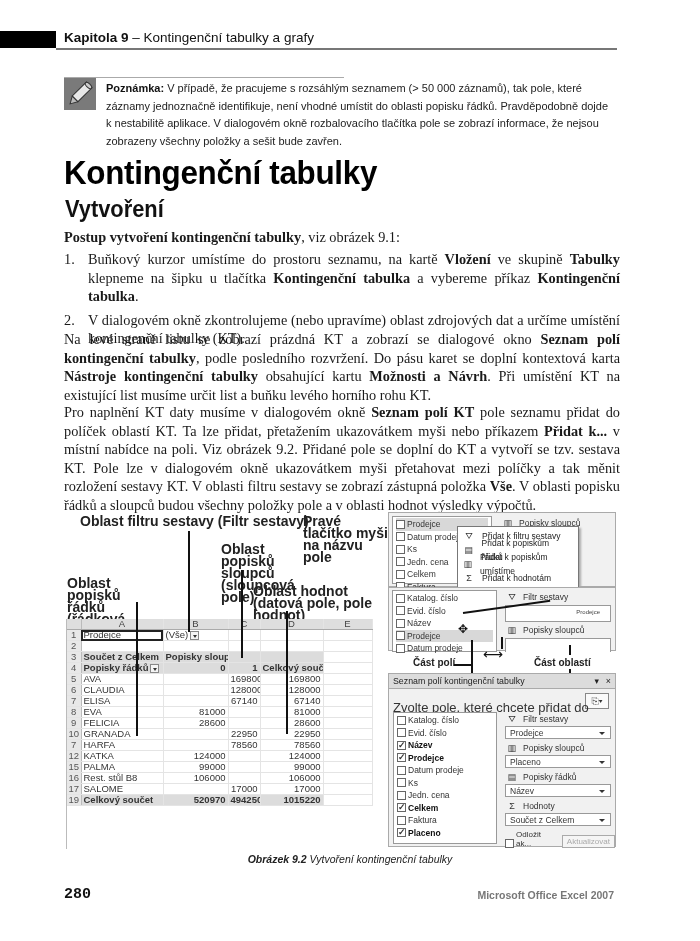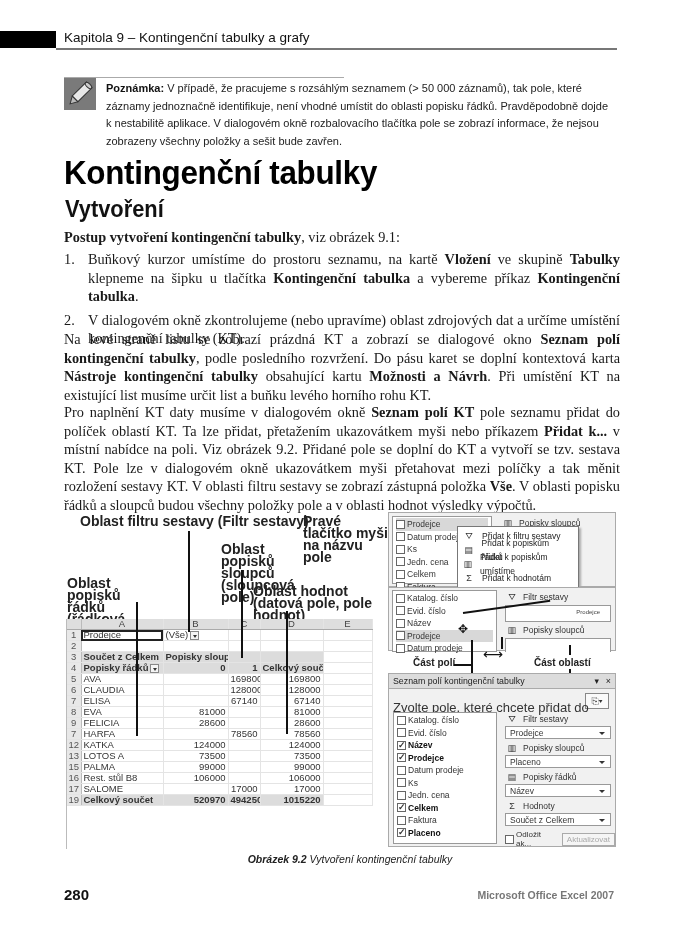--- a/index.html
+++ b/index.html
@@ -2,21 +2,21 @@
 <html><head>
 <meta charset="utf-8">
 <style>
   * { box-sizing: border-box; margin: 0; padding: 0; }
   html, body { width: 700px; height: 941px; background: #fff; overflow: hidden; }
   body { position: relative; font-family: "Liberation Serif", serif; color: #111; }
 
   
   .hdr-bar { position: absolute; left: 0; top: 31px; width: 56px; height: 17px; background: #000; }
   .hdr-text { position: absolute; left: 64px; top: 30px; font-family: "Liberation Sans", sans-serif; font-size: 13.5px; color: #111; }
-  .hdr-text b { font-weight: normal; }
+  .hdr-text b { font-weight: bold; }
   .hdr-line { position: absolute; left: 56px; top: 48px; width: 561px; height: 2px; background: #777; }
 
   
   .note-icon { position: absolute; left: 64px; top: 78px; width: 32px; height: 32px; background: #7a7a7a; }
   .note-icon svg { width: 32px; height: 32px; display: block; }
   .note-rule { position: absolute; left: 64px; top: 77px; width: 280px; height: 1px; background: #aaa; }
   .note-text { position: absolute; left: 106px; top: 80px; width: 510px; font-family: "Liberation Sans", sans-serif; font-size: 11px; line-height: 17.6px; color: #222; }
   .note-text b { color: #111; }
 
   h1.title { position: absolute; left: 64px; top: 154px; font-family: "Liberation Sans", sans-serif; font-weight: bold; font-size: 33px; letter-spacing: -0.3px; color: #000; transform: scaleX(0.95); transform-origin: left; }
@@ -62,21 +62,21 @@
   .ctx .mi .ic { width: 14px; margin-right: 6px; text-align: center; font-size: 9px; color: #333; }
   .areahdr { display: flex; align-items: center; height: 14px; font-size: 8.5px; color: #333; }
   .areahdr .ic { width: 14px; text-align: center; margin-right: 4px; font-size: 9px; }
   .drop { background: #fff; border: 1px solid #999; height: 13px; font-size: 8.5px; line-height: 12px; padding: 0 4px; position: relative; color: #333; }
   .drop::after { content: ""; position: absolute; right: 5px; top: 5px; border-left: 3px solid transparent; border-right: 3px solid transparent; border-top: 3px solid #333; }
   .pane-title { position: absolute; left: 0; top: 0; right: 0; height: 15px; background: #dcdcdc; border-bottom: 1px solid #aaa; font-size: 8.8px; line-height: 15px; padding-left: 4px; color: #222; }
   .btn { display: inline-block; border: 1px solid #aaa; background: #f5f5f5; font-size: 8px; padding: 1px 4px; color: #aaa; }
 
   .caption { position: absolute; left: 0; width: 700px; top: 853px; text-align: center; font-family: "Liberation Sans", sans-serif; font-size: 10.5px; font-style: italic; color: #222; }
   .caption b { font-weight: bold; }
-  .pageno { position: absolute; left: 64px; top: 886px; font-family: Liberation Sans, sans-serif; font-weight: bold; font-size: 15px; color: #111; }
+  .pageno { position: absolute; left: 64px; top: 886px; font-family: Liberation Mono, monospace; font-weight: bold; font-size: 15px; color: #111; }
   .footer { position: absolute; right: 86px; top: 889px; font-family: "Liberation Sans", sans-serif; font-size: 10.5px; color: #777; font-weight: bold; }
   b { font-weight: bold; }
 </style>
 </head>
 <body>
 
 <div class="hdr-bar"></div>
 <div class="hdr-text"><b>Kapitola 9</b><span> – </span><span>Kontingenční tabulky a grafy</span></div>
 <div class="hdr-line"></div>
 
@@ -198,41 +198,41 @@
           </tr>
           <tr>
             <td class="rn">9</td>
             <td>FELICIA</td>
             <td class="num">28600</td>
             <td class="num"></td>
             <td class="num">28600</td>
             <td></td>
           </tr>
           <tr>
+            <td class="rn">10</td>
+            <td>GRANADA</td>
+            <td class="num"></td>
+            <td class="num">22950</td>
+            <td class="num">22950</td>
+            <td></td>
+          </tr>
+          <tr>
             <td class="rn">7</td>
             <td>HARFA</td>
             <td class="num"></td>
             <td class="num">78560</td>
             <td class="num">78560</td>
             <td></td>
           </tr>
           <tr>
             <td class="rn">12</td>
             <td>KATKA</td>
             <td class="num">124000</td>
             <td class="num"></td>
             <td class="num">124000</td>
-            <td></td>
-          </tr>
-          <tr>
-            <td class="rn">13</td>
-            <td>LOTOS A</td>
-            <td class="num">73500</td>
-            <td class="num"></td>
-            <td class="num">73500</td>
             <td></td>
           </tr>
           <tr>
             <td class="rn">15</td>
             <td>PALMA</td>
             <td class="num">99000</td>
             <td class="num"></td>
             <td class="num">99000</td>
             <td></td>
           </tr>
@@ -432,21 +432,21 @@
           <span class="ic">▤</span>
           <span>Popisky řádků</span>
         </div>
         <div class="drop" style="margin-bottom: 2px;">Název</div>
         <div class="areahdr">
           <span class="ic">Σ</span>
           <span>Hodnoty</span>
         </div>
         <div class="drop" style="margin-bottom: 2px;">Součet z Celkem</div>
       </div>
-    <div style="position:absolute;left:116px;top:156px;display:flex;align-items:center;font-size:8px;">
+    <div style="position:absolute;left:116px;top:156px;display:flex;align-items:flex-end;font-size:8px;">
       <span class="cb"></span>
       <span style="margin-right:6px;">Odložit ak...</span>
       <span class="btn">Aktualizovat</span>
     </div>
   </div>
 </div>
 
 <div class="caption"><b>Obrázek 9.2</b><span> Vytvoření kontingenční tabulky</span></div>
 
 <div class="pageno">280</div>

